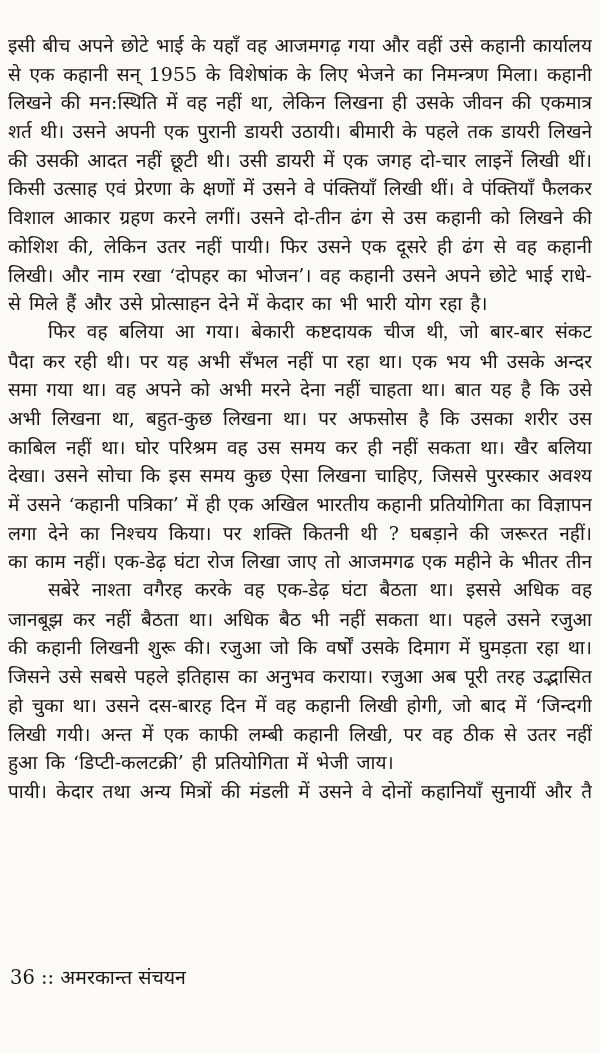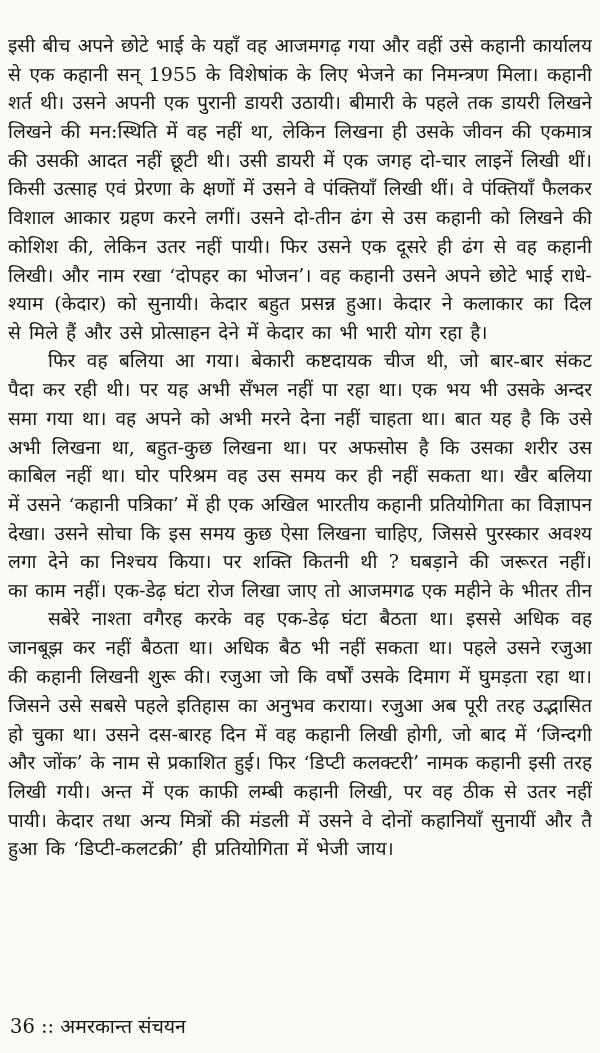--- a/index.html
+++ b/index.html
@@ -41,61 +41,59 @@
     text-align-last: left;
     word-spacing: 2px;
   }
   .line.indent {
     text-indent: 40px;
     font-family: Liberation Serif, serif;
   }
   .footer {
     position: absolute;
     left: 10px;
-    top: 1012px;
+    top: 963px;
     font-size: 19.5px;
     line-height: 30px;
     color: #1a1713;
   }
 </style>
 </head>
 <body>
 
 <div class="page">
   <div class="text-block">
       <div class="para">
         <div class="line">इसी बीच अपने छोटे भाई के यहाँ वह आजमगढ़ गया और वहीं उसे कहानी कार्यालय</div>
         <div class="line">से एक कहानी सन् 1955 के विशेषांक के लिए भेजने का निमन्त्रण मिला। कहानी</div>
+        <div class="line">लिखने की मन:स्थिति में वह नहीं था, लेकिन लिखना ही उसके जीवन की एकमात्र</div>
         <div class="line">शर्त थी। उसने अपनी एक पुरानी डायरी उठायी। बीमारी के पहले तक डायरी लिखने</div>
-        <div class="line">लिखने की मन:स्थिति में वह नहीं था, लेकिन लिखना ही उसके जीवन की एकमात्र</div>
         <div class="line">की उसकी आदत नहीं छूटी थी। उसी डायरी में एक जगह दो-चार लाइनें लिखी थीं।</div>
         <div class="line">किसी उत्साह एवं प्रेरणा के क्षणों में उसने वे पंक्तियाँ लिखी थीं। वे पंक्तियाँ फैलकर</div>
         <div class="line">विशाल आकार ग्रहण करने लगीं। उसने दो-तीन ढंग से उस कहानी को लिखने की</div>
         <div class="line">कोशिश की, लेकिन उतर नहीं पायी। फिर उसने एक दूसरे ही ढंग से वह कहानी</div>
         <div class="line">लिखी। और नाम रखा ‘दोपहर का भोजन’। वह कहानी उसने अपने छोटे भाई राधे-</div>
-        <div class="line">श्याम (केदार) को सुनायी। केदार बहुत प्रसन्न हुआ। केदार ने कलाकार का दिल</div>
         <div class="line last">से मिले हैं और उसे प्रोत्साहन देने में केदार का भी भारी योग रहा है।</div>
       </div>
       <div class="para">
         <div class="line indent">फिर वह बलिया आ गया। बेकारी कष्टदायक चीज थी, जो बार-बार संकट</div>
         <div class="line">पैदा कर रही थी। पर यह अभी सँभल नहीं पा रहा था। एक भय भी उसके अन्दर</div>
         <div class="line">समा गया था। वह अपने को अभी मरने देना नहीं चाहता था। बात यह है कि उसे</div>
         <div class="line">अभी लिखना था, बहुत-कुछ लिखना था। पर अफसोस है कि उसका शरीर उस</div>
         <div class="line">काबिल नहीं था। घोर परिश्रम वह उस समय कर ही नहीं सकता था। खैर बलिया</div>
+        <div class="line">देखा। उसने सोचा कि इस समय कुछ ऐसा लिखना चाहिए, जिससे पुरस्कार अवश्य</div>
         <div class="line">में उसने ‘कहानी पत्रिका’ में ही एक अखिल भारतीय कहानी प्रतियोगिता का विज्ञापन</div>
-        <div class="line">देखा। उसने सोचा कि इस समय कुछ ऐसा लिखना चाहिए, जिससे पुरस्कार अवश्य</div>
         <div class="line">लगा देने का निश्चय किया। पर शक्ति कितनी थी ? घबड़ाने की जरूरत नहीं। जल्दीबाजी</div>
         <div class="line">का काम नहीं। एक-डेढ़ घंटा रोज लिखा जाए तो आजमगढ एक महीने के भीतर तीन</div>
       </div>
       <div class="para">
         <div class="line indent">सबेरे नाश्ता वगैरह करके वह एक-डेढ़ घंटा बैठता था। इससे अधिक वह</div>
         <div class="line">जानबूझ कर नहीं बैठता था। अधिक बैठ भी नहीं सकता था। पहले उसने रजुआ</div>
         <div class="line">की कहानी लिखनी शुरू की। रजुआ जो कि वर्षों उसके दिमाग में घुमड़ता रहा था।</div>
         <div class="line">जिसने उसे सबसे पहले इतिहास का अनुभव कराया। रजुआ अब पूरी तरह उद्भासित</div>
         <div class="line">हो चुका था। उसने दस-बारह दिन में वह कहानी लिखी होगी, जो बाद में ‘जिन्दगी</div>
-        <div class="line">और जोंक’ के नाम से प्रकाशित हुई। फिर ‘डिप्टी कलक्टरी’ नामक कहानी इसी तरह</div>
         <div class="line">लिखी गयी। अन्त में एक काफी लम्बी कहानी लिखी, पर वह ठीक से उतर नहीं</div>
+        <div class="line last">हुआ कि ‘डिप्टी-कलटक्री’ ही प्रतियोगिता में भेजी जाय।</div>
         <div class="line">पायी। केदार तथा अन्य मित्रों की मंडली में उसने वे दोनों कहानियाँ सुनायीं और तै</div>
-        <div class="line last">हुआ कि ‘डिप्टी-कलटक्री’ ही प्रतियोगिता में भेजी जाय।</div>
       </div>
     </div>
   <div class="footer">36 :: अमरकान्त संचयन</div>
 </div>
 
 </body></html>

